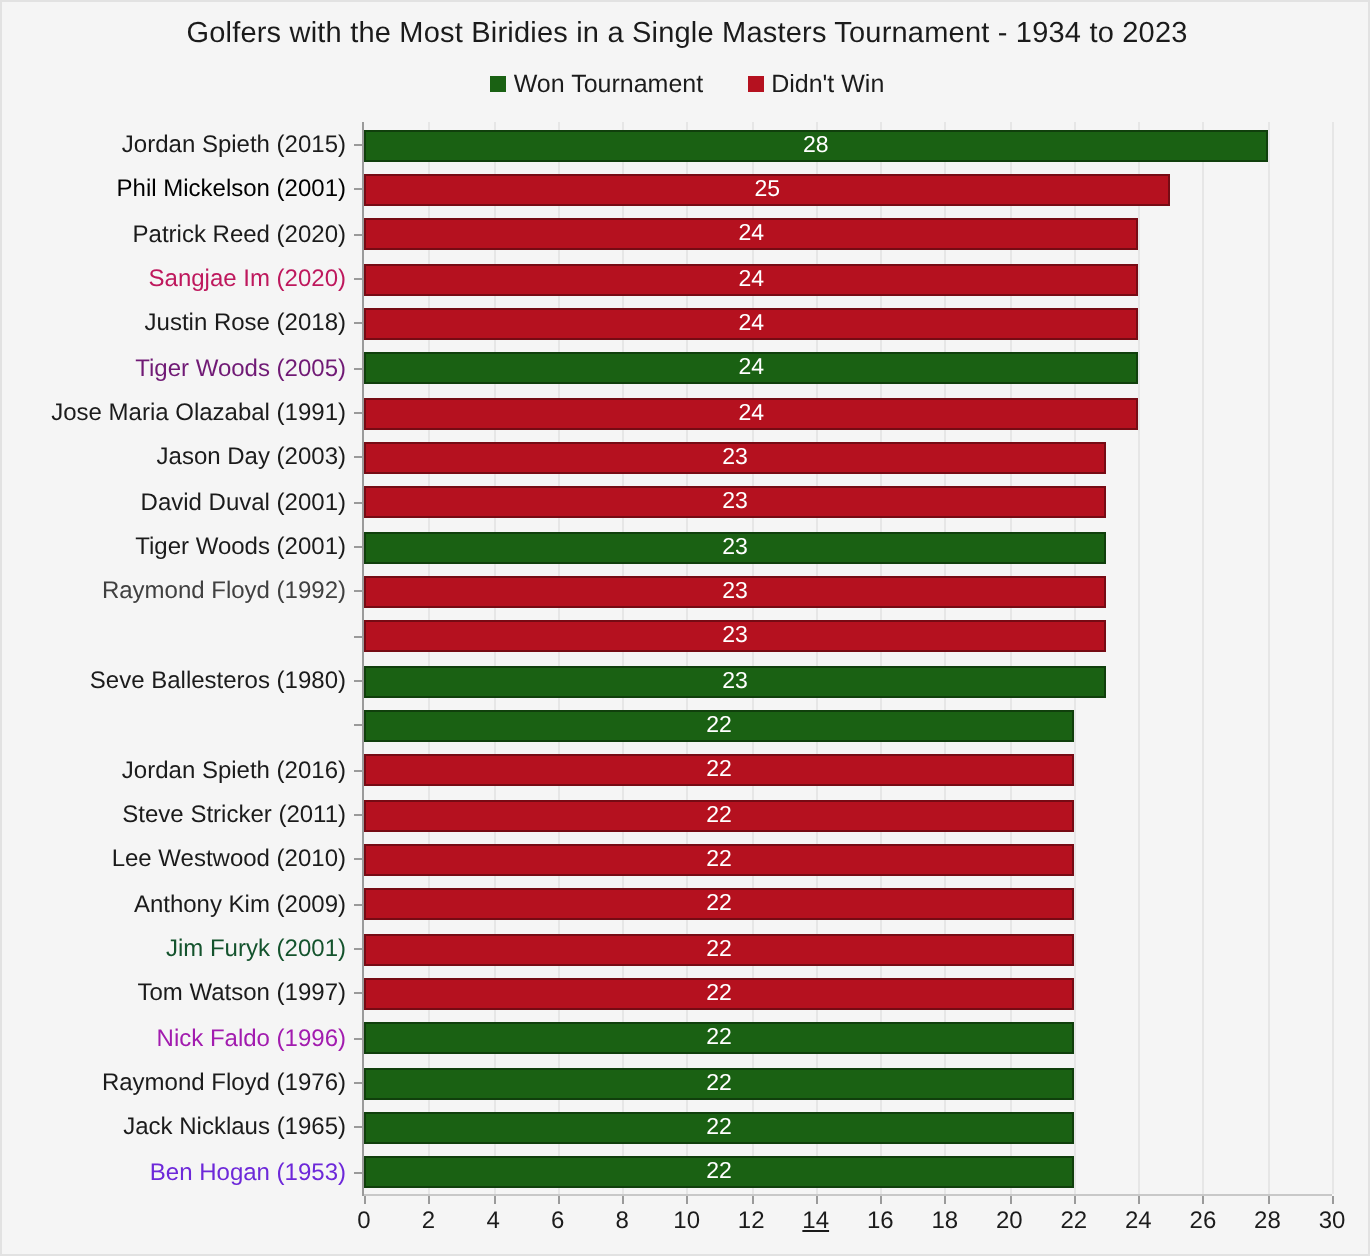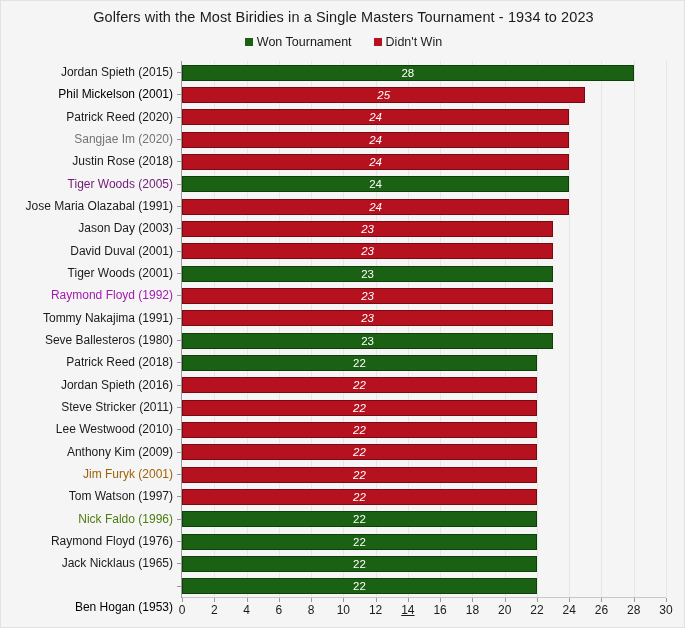--- a/index.html
+++ b/index.html
@@ -120,21 +120,21 @@
   }
   .bar {
     position: absolute;
     top: 3.5px;
     left: 0;
     height: 16px;
     box-sizing: border-box;
     border: 1px solid rgba(0,0,0,0.35);
   }
   .bar.won   { background: #1a6113; }
-  .bar.lost  { background: #b5111f; font-style: italic; }
+  .bar.lost  { background: #b5111f; }
   .bar-value {
     position: absolute;
     top: 0;
     left: 0;
     right: 0;
     height: 16px;
     line-height: 15px;
     text-align: center;
     font-size: 11.5px;
     color: #ffffff;
@@ -218,21 +218,21 @@
         </div>
         <div class="bar-row" style="top: 44.6667px; height: 22.3333px;">
           <div class="y-tick" style="background: rgb(154, 154, 154);"></div>
           <div class="cat-label" style="color: rgb(27, 27, 27);">Patrick Reed (2020)</div>
           <div class="bar lost" style="width: 387.2px; background: rgb(181, 17, 31);">
             <div class="bar-value" style="color: rgb(255, 255, 255);">24</div>
           </div>
         </div>
         <div class="bar-row" style="top: 67px; height: 22.3333px;">
           <div class="y-tick" style="background: rgb(154, 154, 154);"></div>
-          <div class="cat-label" style="color: #737373;">Sangjae Im (2020)</div>
+          <div class="cat-label" style="color: #be185d;">Sangjae Im (2020)</div>
           <div class="bar lost" style="width: 387.2px; background: rgb(181, 17, 31);">
             <div class="bar-value" style="color: rgb(255, 255, 255);">24</div>
           </div>
         </div>
         <div class="bar-row" style="top: 89.3333px; height: 22.3333px;">
           <div class="y-tick" style="background: rgb(154, 154, 154);"></div>
           <div class="cat-label" style="color: rgb(27, 27, 27);">Justin Rose (2018)</div>
           <div class="bar lost" style="width: 387.2px; background: rgb(181, 17, 31);">
             <div class="bar-value" style="color: rgb(255, 255, 255);">24</div>
           </div>
@@ -267,42 +267,40 @@
         </div>
         <div class="bar-row" style="top: 201px; height: 22.3333px;">
           <div class="y-tick" style="background: rgb(154, 154, 154);"></div>
           <div class="cat-label" style="color: rgb(27, 27, 27);">Tiger Woods (2001)</div>
           <div class="bar won" style="width: 371.067px; background: rgb(26, 97, 19);">
             <div class="bar-value" style="color: rgb(255, 255, 255);">23</div>
           </div>
         </div>
         <div class="bar-row" style="top: 223.333px; height: 22.3333px;">
           <div class="y-tick" style="background: rgb(154, 154, 154);"></div>
-          <div class="cat-label" style="color: #a21caf;">Raymond Floyd (1992)</div>
+          <div class="cat-label" style="color: #404040;">Raymond Floyd (1992)</div>
           <div class="bar lost" style="width: 371.067px; background: rgb(181, 17, 31);">
             <div class="bar-value" style="color: rgb(255, 255, 255);">23</div>
           </div>
         </div>
         <div class="bar-row" style="top: 245.667px; height: 22.3333px;">
           <div class="y-tick" style="background: rgb(154, 154, 154);"></div>
-          <div class="cat-label" style="color: rgb(27, 27, 27);">Tommy Nakajima (1991)</div>
           <div class="bar lost" style="width: 371.067px; background: rgb(181, 17, 31);">
             <div class="bar-value" style="color: rgb(255, 255, 255);">23</div>
           </div>
         </div>
         <div class="bar-row" style="top: 268px; height: 22.3333px;">
           <div class="y-tick" style="background: rgb(154, 154, 154);"></div>
           <div class="cat-label" style="color: rgb(27, 27, 27);">Seve Ballesteros (1980)</div>
           <div class="bar won" style="width: 371.067px; background: rgb(26, 97, 19);">
             <div class="bar-value" style="color: rgb(255, 255, 255);">23</div>
           </div>
         </div>
         <div class="bar-row" style="top: 290.333px; height: 22.3333px;">
           <div class="y-tick" style="background: rgb(154, 154, 154);"></div>
-          <div class="cat-label" style="color: rgb(27, 27, 27);">Patrick Reed (2018)</div>
           <div class="bar won" style="width: 354.933px; background: rgb(26, 97, 19);">
             <div class="bar-value" style="color: rgb(255, 255, 255);">22</div>
           </div>
         </div>
         <div class="bar-row" style="top: 312.667px; height: 22.3333px;">
           <div class="y-tick" style="background: rgb(154, 154, 154);"></div>
           <div class="cat-label" style="color: rgb(27, 27, 27);">Jordan Spieth (2016)</div>
           <div class="bar lost" style="width: 354.933px; background: rgb(181, 17, 31);">
             <div class="bar-value" style="color: rgb(255, 255, 255);">22</div>
           </div>
@@ -323,56 +321,56 @@
         </div>
         <div class="bar-row" style="top: 379.667px; height: 22.3333px;">
           <div class="y-tick" style="background: rgb(154, 154, 154);"></div>
           <div class="cat-label" style="color: rgb(27, 27, 27);">Anthony Kim (2009)</div>
           <div class="bar lost" style="width: 354.933px; background: rgb(181, 17, 31);">
             <div class="bar-value" style="color: rgb(255, 255, 255);">22</div>
           </div>
         </div>
         <div class="bar-row" style="top: 402px; height: 22.3333px;">
           <div class="y-tick" style="background: rgb(154, 154, 154);"></div>
-          <div class="cat-label" style="color: #a16207; margin-left: 48px;">Jim Furyk (2001)</div>
+          <div class="cat-label" style="color: #14532d; margin-left: 48px;">Jim Furyk (2001)</div>
           <div class="bar lost" style="width: 354.933px; background: rgb(181, 17, 31);">
             <div class="bar-value" style="color: rgb(255, 255, 255);">22</div>
           </div>
         </div>
         <div class="bar-row" style="top: 424.333px; height: 22.3333px;">
           <div class="y-tick" style="background: rgb(154, 154, 154);"></div>
           <div class="cat-label" style="color: rgb(27, 27, 27);">Tom Watson (1997)</div>
           <div class="bar lost" style="width: 354.933px; background: rgb(181, 17, 31);">
             <div class="bar-value" style="color: rgb(255, 255, 255);">22</div>
           </div>
         </div>
         <div class="bar-row" style="top: 446.667px; height: 22.3333px;">
           <div class="y-tick" style="background: rgb(154, 154, 154);"></div>
-          <div class="cat-label" style="color: #4d7c0f;">Nick Faldo (1996)</div>
+          <div class="cat-label" style="color: #a21caf;">Nick Faldo (1996)</div>
           <div class="bar won" style="width: 354.933px; background: rgb(26, 97, 19);">
             <div class="bar-value" style="color: rgb(255, 255, 255);">22</div>
           </div>
         </div>
         <div class="bar-row" style="top: 469px; height: 22.3333px;">
           <div class="y-tick" style="background: rgb(154, 154, 154);"></div>
           <div class="cat-label" style="color: rgb(27, 27, 27);">Raymond Floyd (1976)</div>
           <div class="bar won" style="width: 354.933px; background: rgb(26, 97, 19);">
             <div class="bar-value" style="color: rgb(255, 255, 255);">22</div>
           </div>
         </div>
         <div class="bar-row" style="top: 491.333px; height: 22.3333px;">
           <div class="y-tick" style="background: rgb(154, 154, 154);"></div>
           <div class="cat-label" style="color: rgb(27, 27, 27);">Jack Nicklaus (1965)</div>
           <div class="bar won" style="width: 354.933px; background: rgb(26, 97, 19);">
             <div class="bar-value" style="color: rgb(255, 255, 255);">22</div>
           </div>
         </div>
         <div class="bar-row" style="top: 513.667px; height: 22.3333px;">
           <div class="y-tick" style="background: rgb(154, 154, 154);"></div>
-          <div class="cat-label" style="color: #000000; margin-top: 21px;">Ben Hogan (1953)</div>
+          <div class="cat-label" style="color: #6d28d9;">Ben Hogan (1953)</div>
           <div class="bar won" style="width: 354.933px; background: rgb(26, 97, 19);">
             <div class="bar-value" style="color: rgb(255, 255, 255);">22</div>
           </div>
         </div>
       </div>
   </div>
 
   <div id="axis-line-x"></div>
   <div id="x-ticks">
       <div class="x-tick-mark" style="left: 0px; background: rgb(154, 154, 154);"></div>

